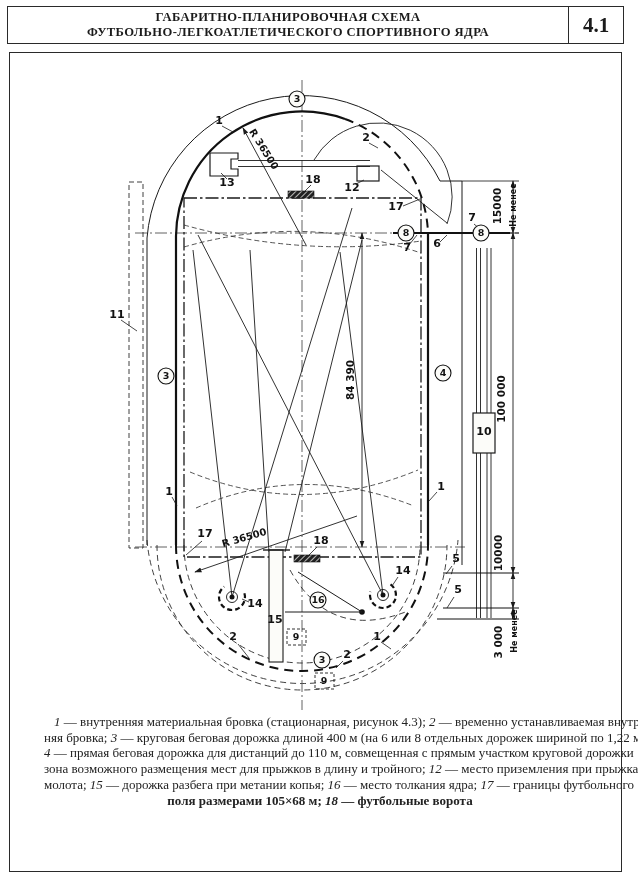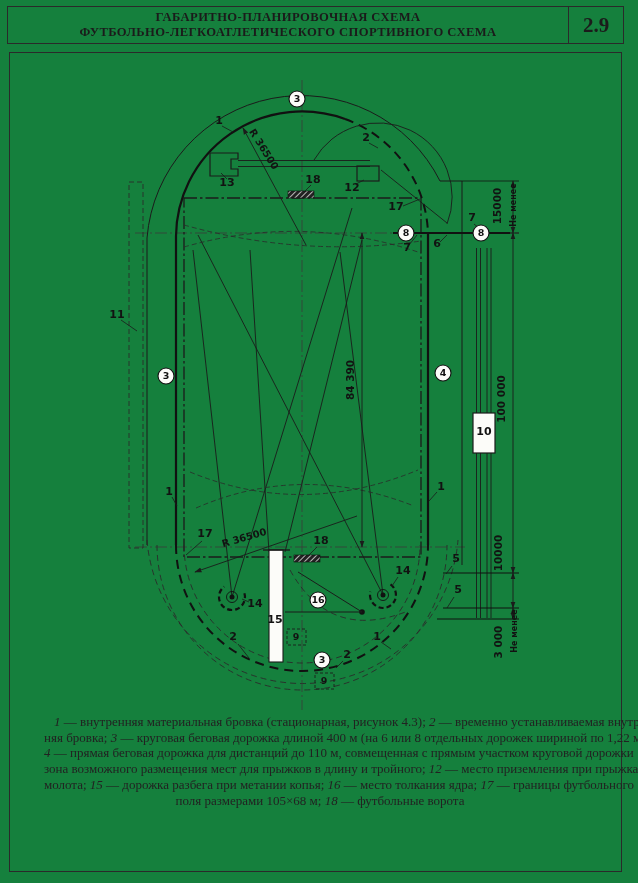--- a/index.html
+++ b/index.html
@@ -1,49 +1,49 @@
 <!DOCTYPE html>
 <html><head>
 <meta charset="utf-8">
 <style>
   html,body{margin:0;padding:0;background:#e8e8e4;}
-  .page{position:relative;width:638px;height:883px;background:#15803d;overflow:hidden;
+  .page{position:relative;width:638px;height:883px;background:#ffffff;overflow:hidden;
         font-family:"Liberation Serif","DejaVu Serif",serif;color:#1b1b1b;}
   .title-box{position:absolute;left:7px;top:6px;width:617px;height:38px;border:1.6px solid #2a2a2a;
              display:flex;box-sizing:border-box;}
   .title-cell{flex:1;display:flex;flex-direction:column;justify-content:center;align-items:center;
               text-align:center;font-weight:bold;font-size:12.6px;line-height:15px;letter-spacing:.4px;}
   .code-cell{width:54px;border-left:1.4px solid #2a2a2a;display:flex;align-items:center;justify-content:center;
              font-weight:bold;font-size:21px;}
   .main-box{position:absolute;left:9px;top:52px;width:613px;height:820px;border:1.6px solid #2a2a2a;
             box-sizing:border-box;}
   .diagram-svg{position:absolute;left:9px;top:52px;width:613px;height:820px;}
   .legend{position:absolute;left:44px;top:714px;width:552px;font-size:13px;line-height:15.7px;color:#222;}
   .legend .ln{text-align:justify;text-align-last:justify;white-space:nowrap;}
   .legend .ln.first{padding-left:10px;}
-  .legend .ln.last{text-align:right;text-align-last:center;}
+  .legend .ln.last{text-align:right;text-align-last:center;font-weight:bold;}
   .legend i{font-style:italic;}
   
   text{font-family:"DejaVu Sans","Liberation Sans",sans-serif;fill:#121212;}
   .lbl{font-size:11px;font-weight:bold;text-anchor:middle;}
   .circlbl{font-size:9.5px;font-weight:bold;text-anchor:middle;}
   .boxlbl{font-size:9.5px;font-weight:bold;text-anchor:middle;}
   .dim{font-weight:bold;text-anchor:middle;}
 </style>
 </head>
 <body>
 
 <div class="page">
 
   <div class="title-box">
     <div class="title-cell">
       <div>ГАБАРИТНО-ПЛАНИРОВОЧНАЯ СХЕМА</div>
-      <div>ФУТБОЛЬНО-ЛЕГКОАТЛЕТИЧЕСКОГО СПОРТИВНОГО СХЕМА</div>
+      <div>ФУТБОЛЬНО-ЛЕГКОАТЛЕТИЧЕСКОГО СПОРТИВНОГО ЯДРА</div>
     </div>
-    <div class="code-cell">2.9</div>
+    <div class="code-cell">4.1</div>
   </div>
 
   <div class="main-box"></div>
 
   <svg class="diagram-svg" viewBox="9 52 613 820">
     <defs>
       <marker id="arr" viewBox="0 0 10 10" refX="9" refY="5" markerWidth="8" markerHeight="8" orient="auto-start-reverse">
         <path d="M0,1.6 L10,5 L0,8.4 z" fill="#1b1b1b"></path>
       </marker>
       <pattern id="hatch" width="4" height="4" patternUnits="userSpaceOnUse" patternTransform="rotate(45)">

